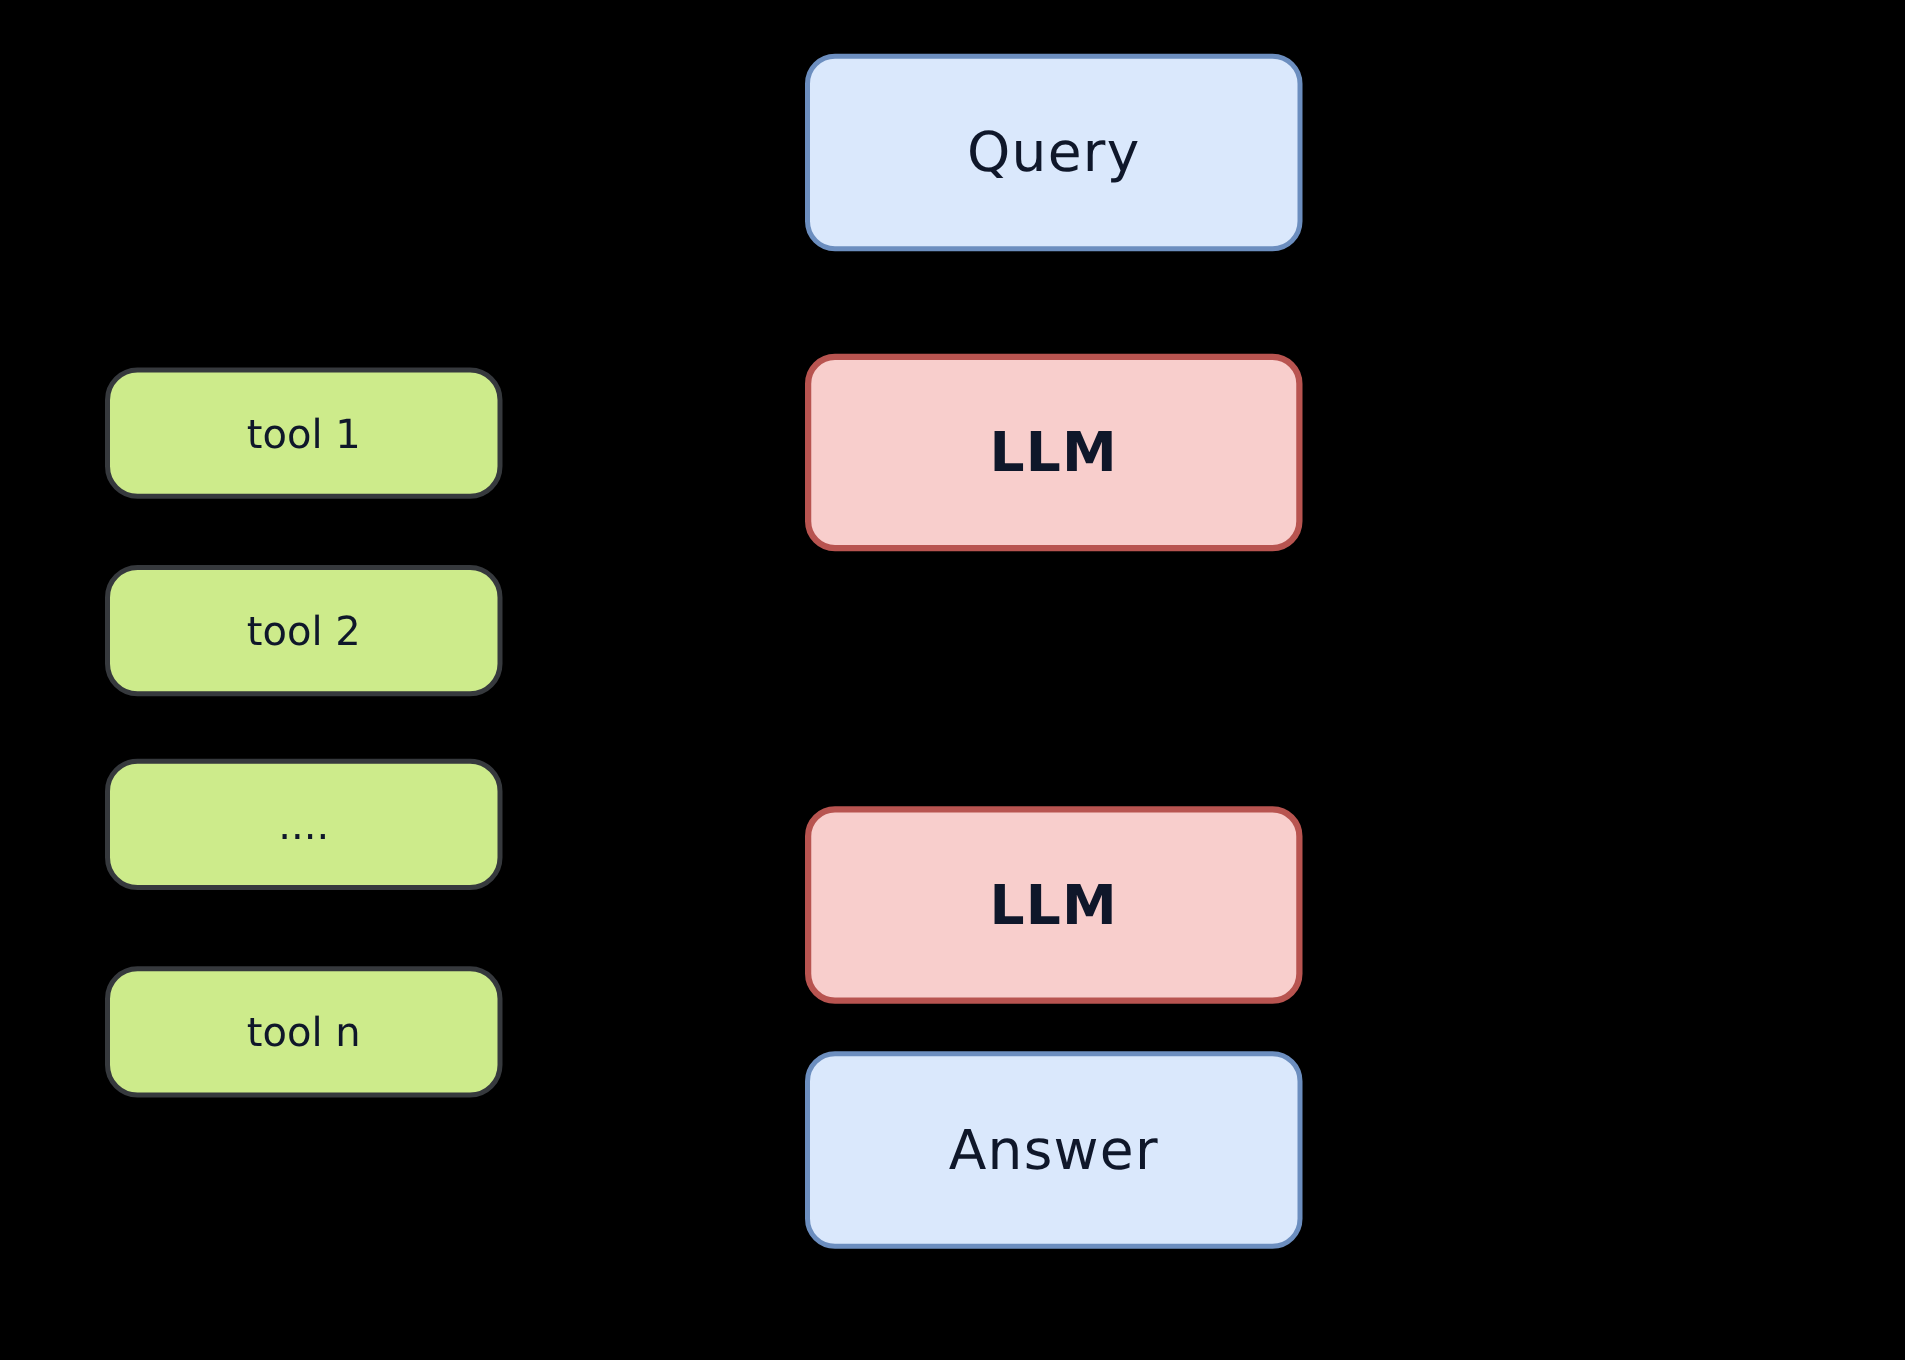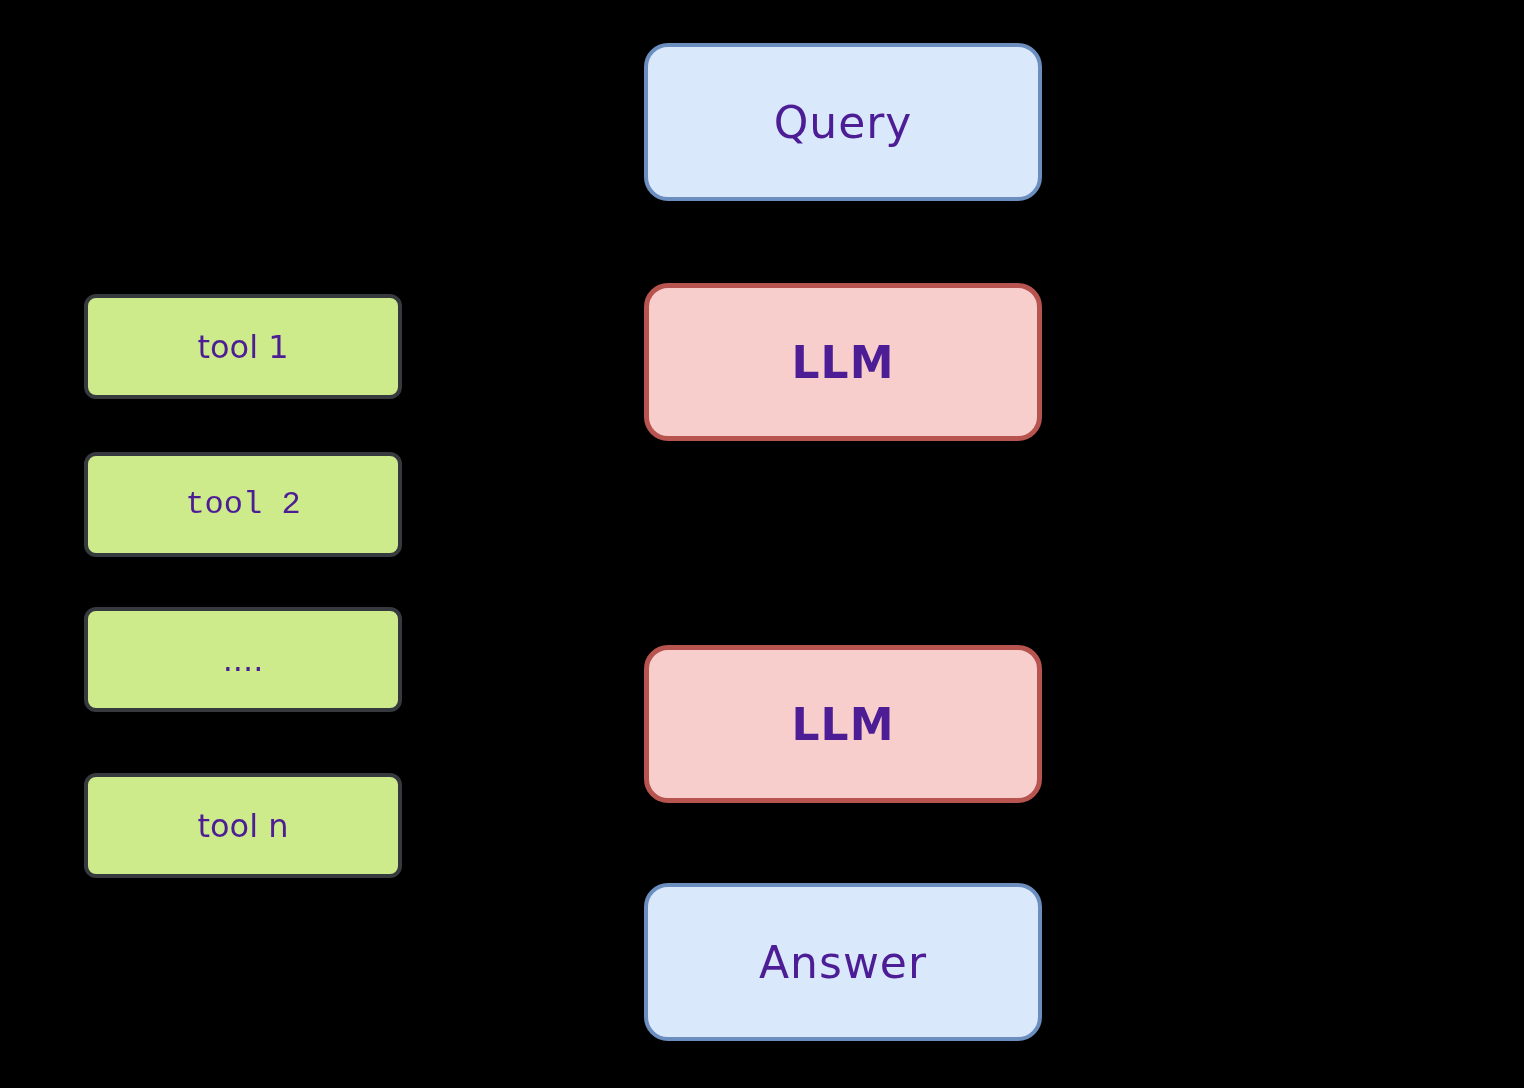--- a/index.html
+++ b/index.html
@@ -14,21 +14,21 @@
     height: 1088px;
     background: var(--background, #000000);
     overflow: hidden;
   }
   .node {
     position: absolute;
     display: flex;
     align-items: center;
     justify-content: center;
     box-sizing: border-box;
-    color: #4c1d95;
+    color: #0f172a;
     text-align: center;
   }
   
   .node.big {
     width: 398px;
     height: 158px;
     border-radius: 24px;
     font-size: 44px;
     letter-spacing: 1px;
   }
@@ -39,31 +39,31 @@
   .node.llm {
     background: var(--llm-fill, #f8cecc);
     border: 5px solid var(--llm-border, #b85450);
     font-weight: bold;
   }
   
   .node.tool {
     left: 84px;
     width: 318px;
     height: 105px;
-    border-radius: 12px;
+    border-radius: 26px;
     font-size: 32px;
     background: var(--tool-fill, #cdeb8b);
     border: 4px solid var(--tool-border, #36393d);
   }
   .pos-query  { left: 644px; top: 43px;  }
   .pos-llm1   { left: 644px; top: 283px; }
   .pos-llm2   { left: 644px; top: 645px; }
-  .pos-answer { left: 644px; top: 883px; }
+  .pos-answer { left: 644px; top: 841px; }
   .pos-tool1  { top: 294px; }
-  .pos-tool2  { top: 452px; font-family: Liberation Mono, monospace; }
+  .pos-tool2  { top: 452px; }
   .pos-dots   { top: 607px; }
   .pos-tooln  { top: 773px; }
   .label {
     pointer-events: none;
   }
 </style>
 </head>
 <body>
 
 <div class="canvas">

